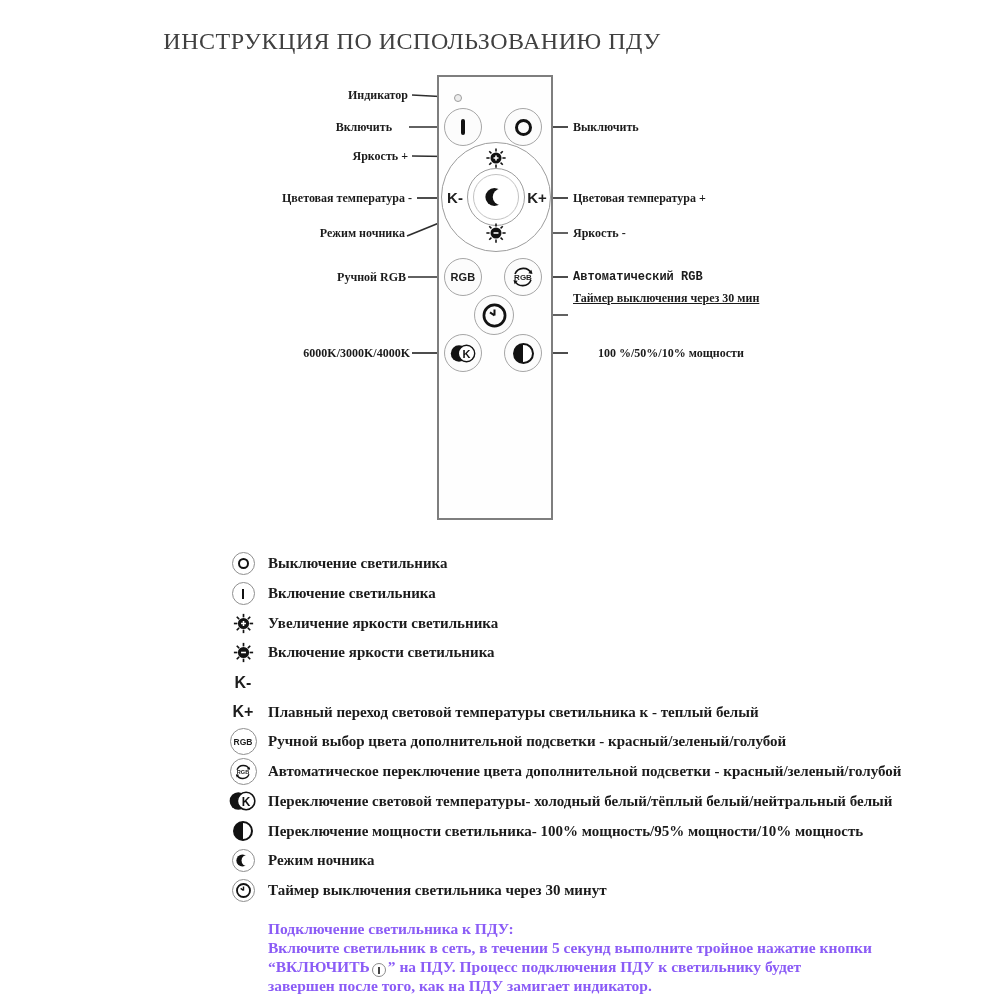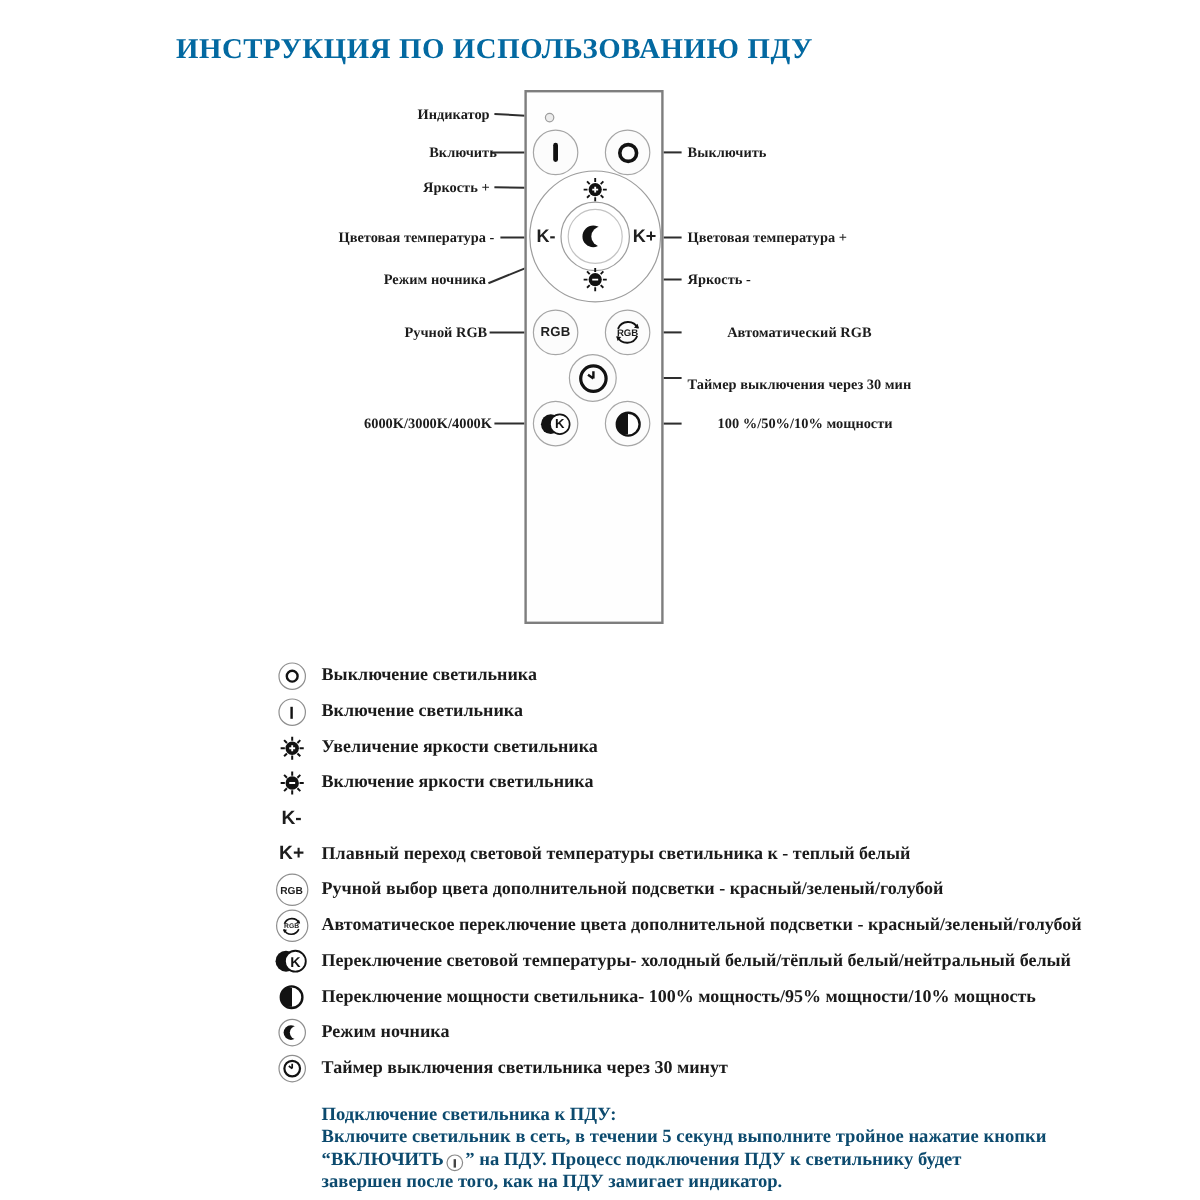--- a/index.html
+++ b/index.html
@@ -4,21 +4,21 @@
 <style>
   html,body{margin:0;padding:0;}
   body{
     width:1000px;height:1000px;background:#ffffff;position:relative;
     font-family:"Liberation Serif","DejaVu Serif",serif;color:#1b1b1b;
     overflow:hidden;
   }
   .abs{position:absolute;box-sizing:border-box;}
   .title{
     top:28px;left:0;width:824px;text-align:center;
-    font-size:24px;font-weight:bold;letter-spacing:0.5px;color:#0369a1;
+    font-size:24px;font-weight:normal;letter-spacing:0.5px;color:#404040;
   }
   
   .remote{
     left:437px;top:75px;width:116px;height:445px;
     border:2px solid #7e7e7e;background:#fefefe;
   }
   .ring{
     position:absolute;border-radius:50%;border:1.5px solid #a6a6a6;background:#fcfcfc;
     display:flex;align-items:center;justify-content:center;box-sizing:border-box;
   }
@@ -55,21 +55,21 @@
   }
   .lring{
     border-radius:50%;border:1.5px solid #8f8f8f;background:#fff;
     display:flex;align-items:center;justify-content:center;box-sizing:border-box;
   }
   .lhalf{
     width:20px;height:20px;border:2.4px solid #121212;border-radius:50%;box-sizing:border-box;
     background:linear-gradient(90deg,#121212 50%,#ffffff 50%);
   }
   
-  .footer{left:268px;top:920px;width:640px;font-size:15.5px;font-weight:bold;line-height:18.8px;color:#0c4a6e;}
+  .footer{left:268px;top:920px;width:640px;font-size:15.5px;font-weight:bold;line-height:18.8px;color:#8b5cf6;}
   .footer .fl{white-space:nowrap;}
   .inline-power{
     display:inline-flex;width:14px;height:14px;border:1.3px solid #8a8a8a;border-radius:50%;
     align-items:center;justify-content:center;vertical-align:-2px;margin:0 2px;box-sizing:border-box;background:#fff;
   }
   .inline-power i{display:block;width:1.8px;height:7px;background:#444;}
   svg{display:block;}
 </style>
 </head>
 <body>
@@ -172,32 +172,32 @@
     <circle cx="16.5" cy="10.5" r="8.2" fill="#ffffff" stroke="#121212" stroke-width="1.4"></circle>
     <text x="16.5" y="11" text-anchor="middle" dominant-baseline="central" font-family="Liberation Sans, DejaVu Sans, sans-serif" font-size="11" font-weight="700" fill="#121212">K</text>
   </svg>
 </div>
 
 <div class="ring" style="left:504px;top:334px;width:38px;height:38px;">
   <span class="halfmoon"></span>
 </div>
 
 <div class="lab lab-left" style="right:592px;top:86px;">Индикатор</div>
-<div class="lab lab-left" style="right:586px;top:118px;">Включить</div>
+<div class="lab lab-left" style="right:608px;top:118px;">Включить</div>
 <div class="lab lab-left" style="right:592px;top:147px;">Яркость +</div>
 <div class="lab lab-left" style="right:588px;top:189px;">Цветовая температура -</div>
 <div class="lab lab-left" style="right:595px;top:224px;">Режим ночника</div>
 <div class="lab lab-left" style="right:594px;top:268px;">Ручной RGB</div>
 <div class="lab lab-left" style="right:590px;top:344px;">6000K/3000K/4000K</div>
 
 <div class="lab" style="left:573px;top:118px;">Выключить</div>
 <div class="lab" style="left:573px;top:189px;text-align:right;">Цветовая температура +</div>
 <div class="lab" style="left:573px;top:224px;">Яркость -</div>
-<div class="lab" style="left:606px;top:268px;">Автоматический RGB</div>
-<div class="lab" style="left:573px;top:311px;">Таймер выключения через 30 мин</div>
+<div class="lab" style="left:573px;top:268px;font-family:Liberation Mono, monospace;">Автоматический RGB</div>
+<div class="lab" style="left:573px;top:289px;text-decoration:underline;">Таймер выключения через 30 мин</div>
 <div class="lab" style="left:598px;top:344px;">100 %/50%/10% мощности</div>
 
 <div class="abs legend">
 
   <div class="lrow">
     <span class="licon">
       <span class="lring" style="width:23px;height:23px;">
           <span style="width:11px;height:11px;border:2.6px solid #121212;border-radius:50%;box-sizing:border-box;"></span>
         </span>
     </span>

